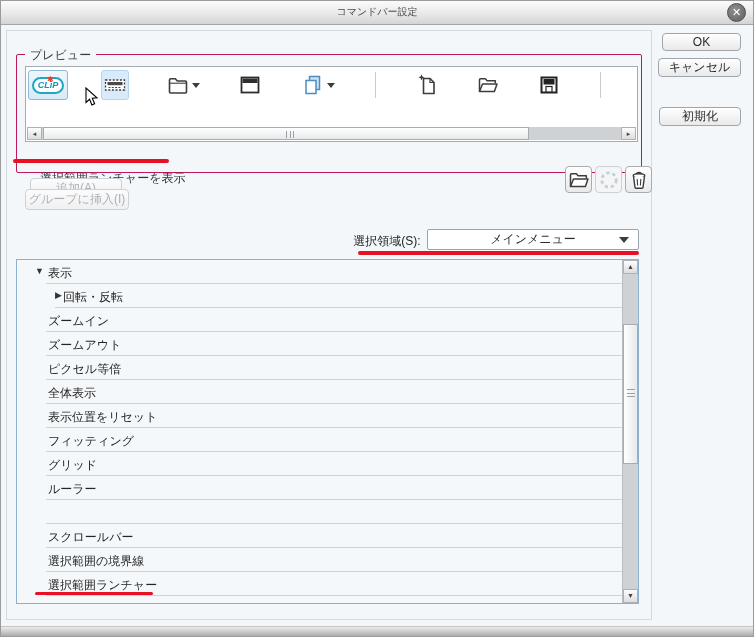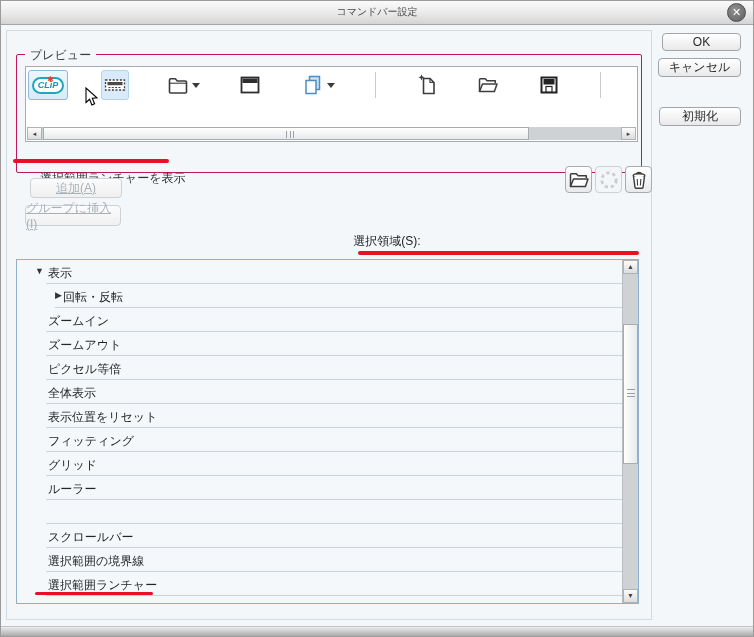--- a/index.html
+++ b/index.html
@@ -103,21 +103,21 @@
   .mini-btn.disabled { border-color:#ccd1d6; background:#f4f5f6; cursor:default; }
   
   .pbtn {
     position:absolute; border:1px solid #9fa5ab; border-radius:4px;
     background:linear-gradient(#ffffff,#e9e9e9); color:#2b2b2b;
     display:flex; align-items:center; justify-content:center; cursor:pointer;
   }
   .pbtn.disabled { color:#a8b1b9; border-color:#ccd1d6;
     background:linear-gradient(#fcfcfc,#f0f0f0); cursor:default; }
   .add-btn    { left:23px; top:147px; width:92px;  height:20px;text-decoration:underline; }
-  .insert-btn { left:18px; top:174px; width:96px; height:21px;text-decoration:underline; }
+  .insert-btn { left:18px; top:158px; width:104px; height:21px; }
   
   .sel-label { position:absolute; left:340px; top:202px; width:80px; text-align:center; color:#222; }
   .dropdown {
     position:absolute; left:420px; top:198px; width:212px; height:21px;
     background:#fff; border:1px solid #9aa4ac; border-radius:2px;
     display:flex; align-items:center; justify-content:center; cursor:pointer;
   }
   .dropdown .dd-arrow {
     position:absolute; right:9px; top:7px; width:0; height:0;
     border-left:5px solid transparent; border-right:5px solid transparent;
@@ -353,20 +353,24 @@
               <path d="M10.2 11 l.4 6.5 M13.8 11 l-.4 6.5" stroke="#3c3c3c" stroke-width="1.1" fill="none"></path>
             </svg>
           </span>
         </div>
     </div>
 
     <div class="pbtn add-btn disabled">追加(A)</div>
     <div class="pbtn insert-btn disabled">グループに挿入(I)</div>
 
     <div class="sel-label">選択領域(S):</div>
+    <div class="dropdown">
+      <span>メインメニュー</span>
+      <span class="dd-arrow"></span>
+    </div>
 
     <div class="cmd-list">
       <div class="rows" id="list-rows">
           <div class="lrow">
             <span class="exp" style="left: 18px;">▼</span>
             <span class="lab" style="left: 31px;">表示</span>
             <span class="sep" style="left: 29px;"></span>
           </div>
           <div class="lrow">
             <span class="exp" style="left: 38px;">▶</span>

